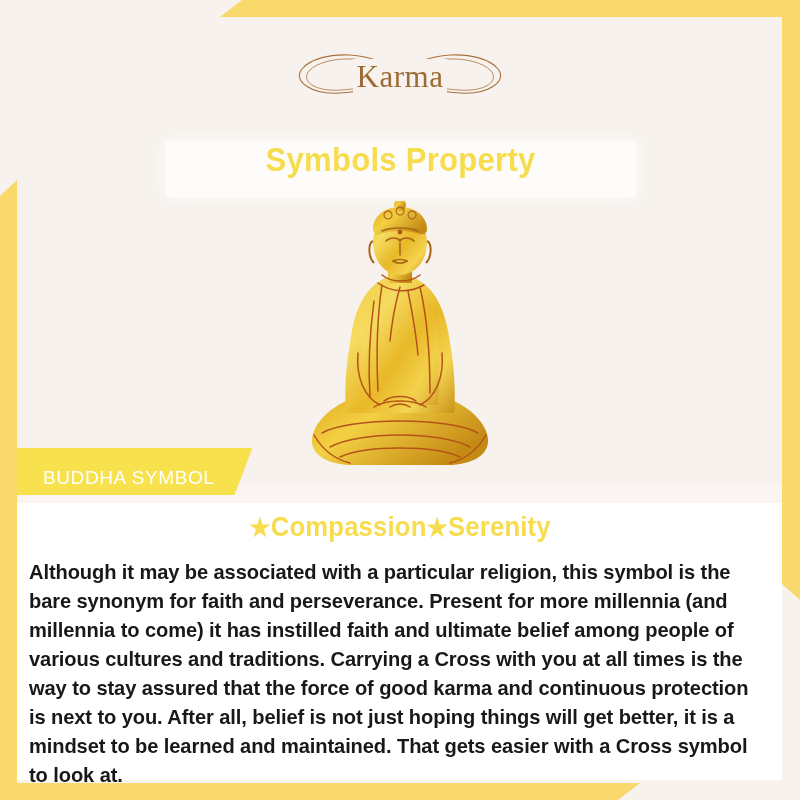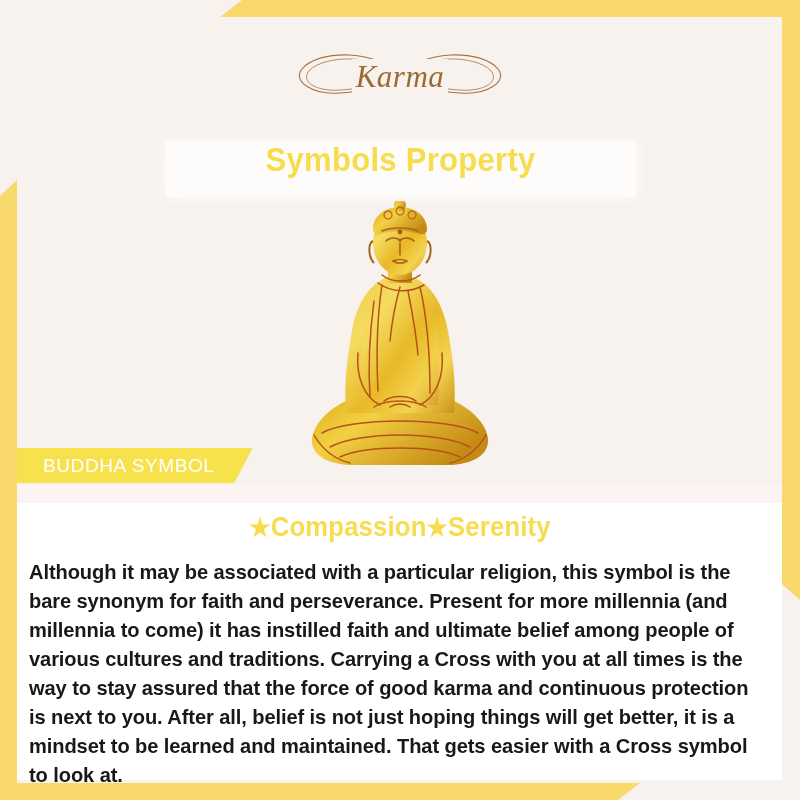--- a/index.html
+++ b/index.html
@@ -86,21 +86,21 @@
     position: relative;
     font-family: "Liberation Serif", serif;
     font-size: 31px;
     color: #9C6B34;
     letter-spacing: 0.5px;
     display: flex;
     align-items: center;
     gap: 74px;
     z-index: 2;
   }
-  .logo-word { background: #F7F2ED; padding: 0 4px; font-style: italic; }
+  .logo-word { background: #F7F2ED; padding: 0 4px; }
 
   
   .title-band {
     position: absolute;
     left: 166px;
     top: 141px;
     width: 470px;
     height: 56px;
     background: #FEFCFA;
     display: flex;
@@ -146,21 +146,21 @@
     height: 18px;
     background: #FBF4F3;
   }
 
   
   .ribbon {
     position: absolute;
     left: 17px;
     top: 448px;
     height: 35px;
-    padding: 0 38px 0 26px;
+    padding: 12px 38px 0 26px;
     background: #F7E14C;
     display: flex;
     align-items: center;
     clip-path: polygon(0 0, 100% 0, calc(100% - 18px) 100%, 0 100%);
   }
   .ribbon-text {
     color: #FFFFFF;
     font-size: 19px;
     letter-spacing: 0.6px;
     white-space: nowrap;

